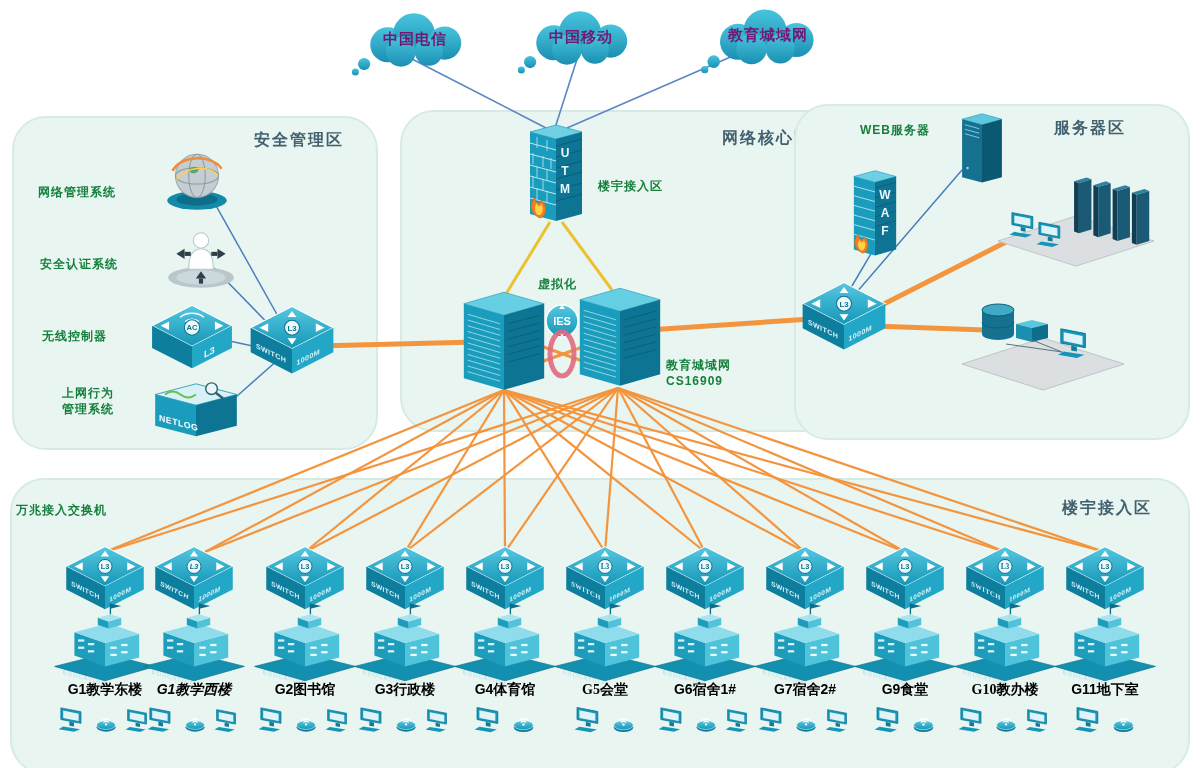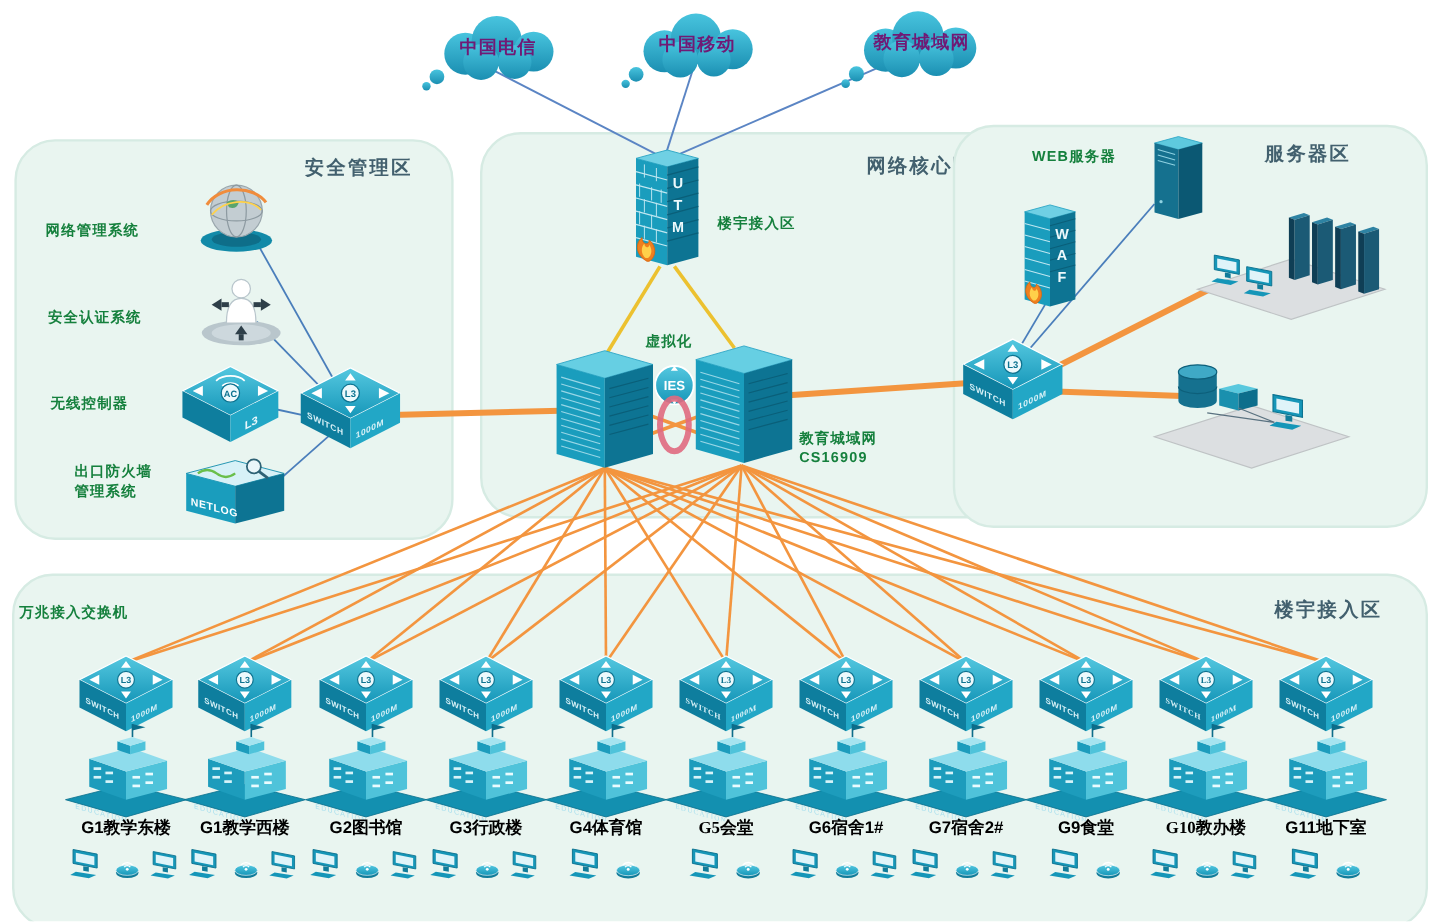--- a/index.html
+++ b/index.html
@@ -309,21 +309,21 @@
       <use href="#sym-globe"></use>
     </svg>
   <div class="lbl" style="left:40px;top:256px">安全认证系统</div>
   <svg class="dev" style="left:162px;top:226px" width="78" height="66" viewBox="0 0 76 64">
       <use href="#sym-person"></use>
     </svg>
   <div class="lbl" style="left:42px;top:328px">无线控制器</div>
   <svg class="dev" style="left:148px;top:302px" width="88" height="68" viewBox="0 0 100 80">
       <use href="#sym-ac"></use>
     </svg>
-  <div class="lbl pre" style="left:62px;top:386px">出口防火墙
+  <div class="lbl pre" style="left:62px;top:386px">上网行为
 管理系统</div>
   <svg class="dev" style="left:150px;top:378px" width="92" height="70" viewBox="0 0 92 72">
       <use href="#sym-netlog"></use>
     </svg>
   <svg class="dev" style="left:248px;top:304px" width="88" height="72" viewBox="0 0 100 80">
       <use href="#sym-switch"></use>
     </svg>
 
   <svg class="dev" style="left:524px;top:122px" width="64" height="106" viewBox="0 0 64 104">
       <use href="#sym-firewall"></use>
@@ -382,21 +382,21 @@
           </svg>
         <svg width="27" height="25" viewBox="0 0 36 32">
             <use href="#sym-ap"></use>
           </svg>
         <svg class="pc2" width="30" height="27" viewBox="0 0 40 36">
             <use href="#sym-pc"></use>
           </svg>
       </div>
     </div>
 
-    <div class="col" style="left: 156px;">
+    <div class="col" style="left: 146px; font-style: italic;">
       <svg class="sw" viewBox="0 0 100 80">
           <use href="#sym-switch"></use>
         </svg>
       <svg class="bld" viewBox="0 0 120 92">
           <use href="#sym-building"></use>
         </svg>
       <div class="bname">G1教学西楼</div>
       <div class="devs">
         <svg width="32" height="29" viewBox="0 0 40 36">
             <use href="#sym-pc"></use>

